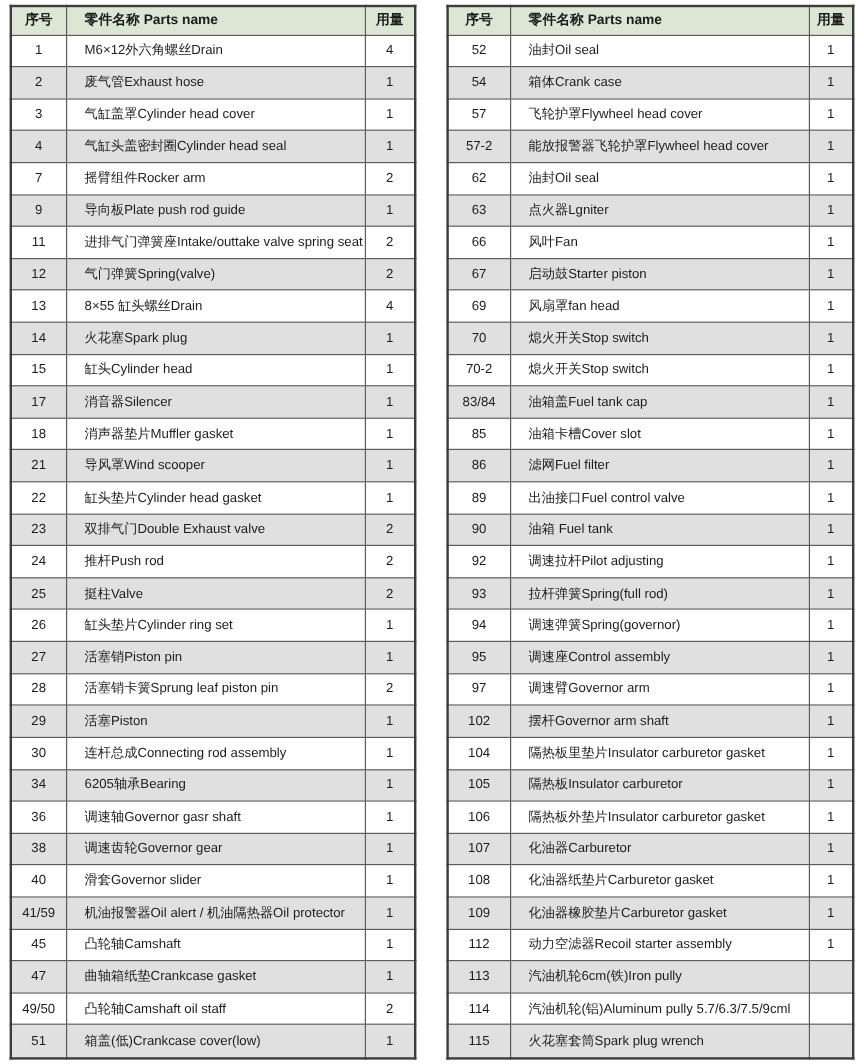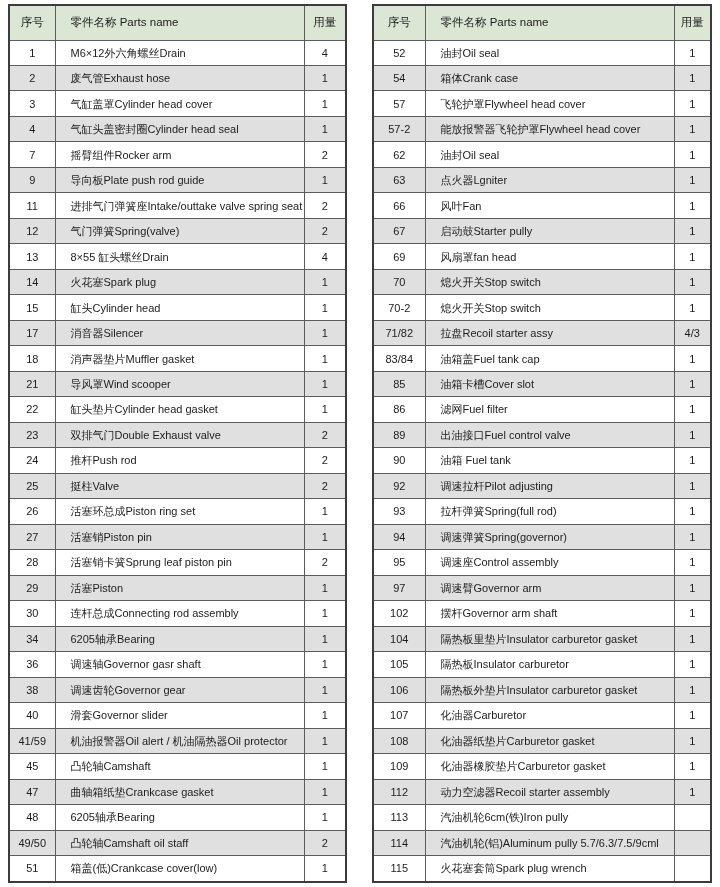--- a/index.html
+++ b/index.html
@@ -28,23 +28,23 @@
   table.parts-table td{
     border:1px solid var(--border);
     vertical-align:middle;
     line-height:1.1;
     overflow:hidden;
     white-space:nowrap;
   }
   table.parts-table{border:2px solid var(--outer-border);}
   thead th{
     background:var(--header-bg);
-    font-weight:normal;
+    font-weight:bold;
     font-size:11.5px;
-    height:35px;
+    height:24px;
   }
   th.cell-no, td.cell-no{text-align:center;}
   th.cell-qty, td.cell-qty{text-align:center;}
   th.cell-name, td.cell-name{text-align:left;padding-left:15px;}
   tbody td{background:var(--row-bg);}
   tbody tr:nth-child(even) td{background:var(--row-alt-bg);}
   
   table.left col.c-no{width:46px;}
   table.left col.c-qty{width:42px;}
   table.right col.c-no{width:52px;}
@@ -154,21 +154,21 @@
           <td class="cell-name">推杆Push rod</td>
           <td class="cell-qty">2</td>
         </tr>
         <tr>
           <td class="cell-no">25</td>
           <td class="cell-name">挺柱Valve</td>
           <td class="cell-qty">2</td>
         </tr>
         <tr>
           <td class="cell-no">26</td>
-          <td class="cell-name">活塞环总成Piston ring set</td>
+          <td class="cell-name">缸头垫片Cylinder ring set</td>
           <td class="cell-qty">1</td>
         </tr>
         <tr>
           <td class="cell-no">27</td>
           <td class="cell-name">活塞销Piston pin</td>
           <td class="cell-qty">1</td>
         </tr>
         <tr>
           <td class="cell-no">28</td>
           <td class="cell-name">活塞销卡簧Sprung leaf piston pin</td>
@@ -210,25 +210,20 @@
           <td class="cell-qty">1</td>
         </tr>
         <tr>
           <td class="cell-no">45</td>
           <td class="cell-name">凸轮轴Camshaft</td>
           <td class="cell-qty">1</td>
         </tr>
         <tr>
           <td class="cell-no">47</td>
           <td class="cell-name">曲轴箱纸垫Crankcase gasket</td>
-          <td class="cell-qty">1</td>
-        </tr>
-        <tr>
-          <td class="cell-no">48</td>
-          <td class="cell-name">6205轴承Bearing</td>
           <td class="cell-qty">1</td>
         </tr>
         <tr>
           <td class="cell-no">49/50</td>
           <td class="cell-name">凸轮轴Camshaft oil staff</td>
           <td class="cell-qty">2</td>
         </tr>
         <tr>
           <td class="cell-no">51</td>
           <td class="cell-name">箱盖(低)Crankcase cover(low)</td>
@@ -281,42 +276,37 @@
           <td class="cell-name">点火器Lgniter</td>
           <td class="cell-qty">1</td>
         </tr>
         <tr>
           <td class="cell-no">66</td>
           <td class="cell-name">风叶Fan</td>
           <td class="cell-qty">1</td>
         </tr>
         <tr>
           <td class="cell-no">67</td>
-          <td class="cell-name">启动鼓Starter pully</td>
+          <td class="cell-name">启动鼓Starter piston</td>
           <td class="cell-qty">1</td>
         </tr>
         <tr>
           <td class="cell-no">69</td>
           <td class="cell-name">风扇罩fan head</td>
           <td class="cell-qty">1</td>
         </tr>
         <tr>
           <td class="cell-no">70</td>
           <td class="cell-name">熄火开关Stop switch</td>
           <td class="cell-qty">1</td>
         </tr>
         <tr>
           <td class="cell-no">70-2</td>
           <td class="cell-name">熄火开关Stop switch</td>
           <td class="cell-qty">1</td>
-        </tr>
-        <tr>
-          <td class="cell-no">71/82</td>
-          <td class="cell-name">拉盘Recoil starter assy</td>
-          <td class="cell-qty">4/3</td>
         </tr>
         <tr>
           <td class="cell-no">83/84</td>
           <td class="cell-name">油箱盖Fuel tank cap</td>
           <td class="cell-qty">1</td>
         </tr>
         <tr>
           <td class="cell-no">85</td>
           <td class="cell-name">油箱卡槽Cover slot</td>
           <td class="cell-qty">1</td>

